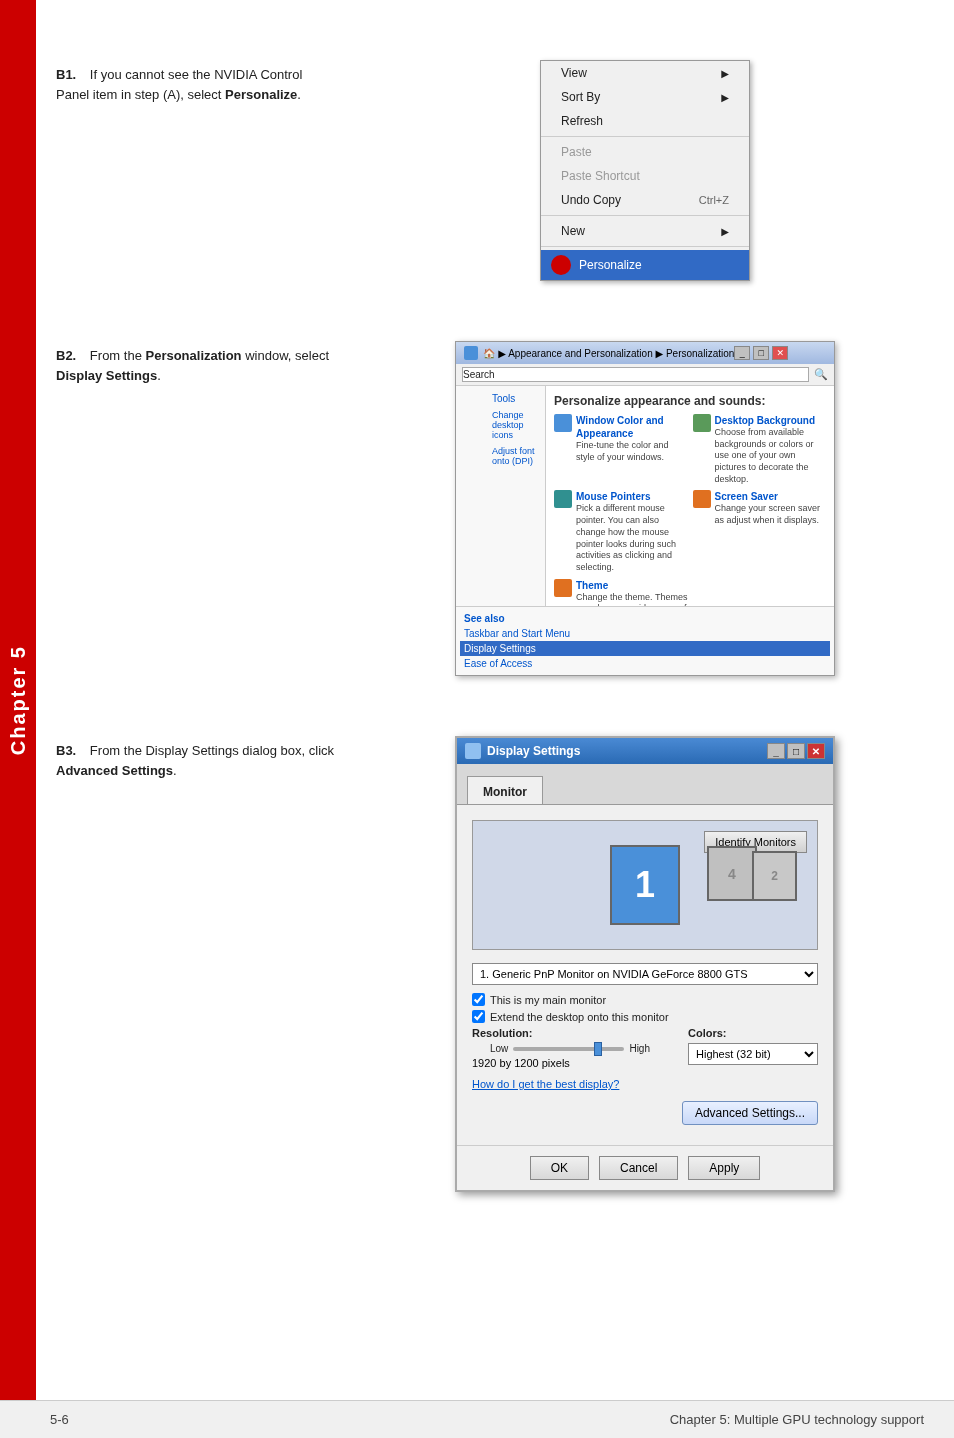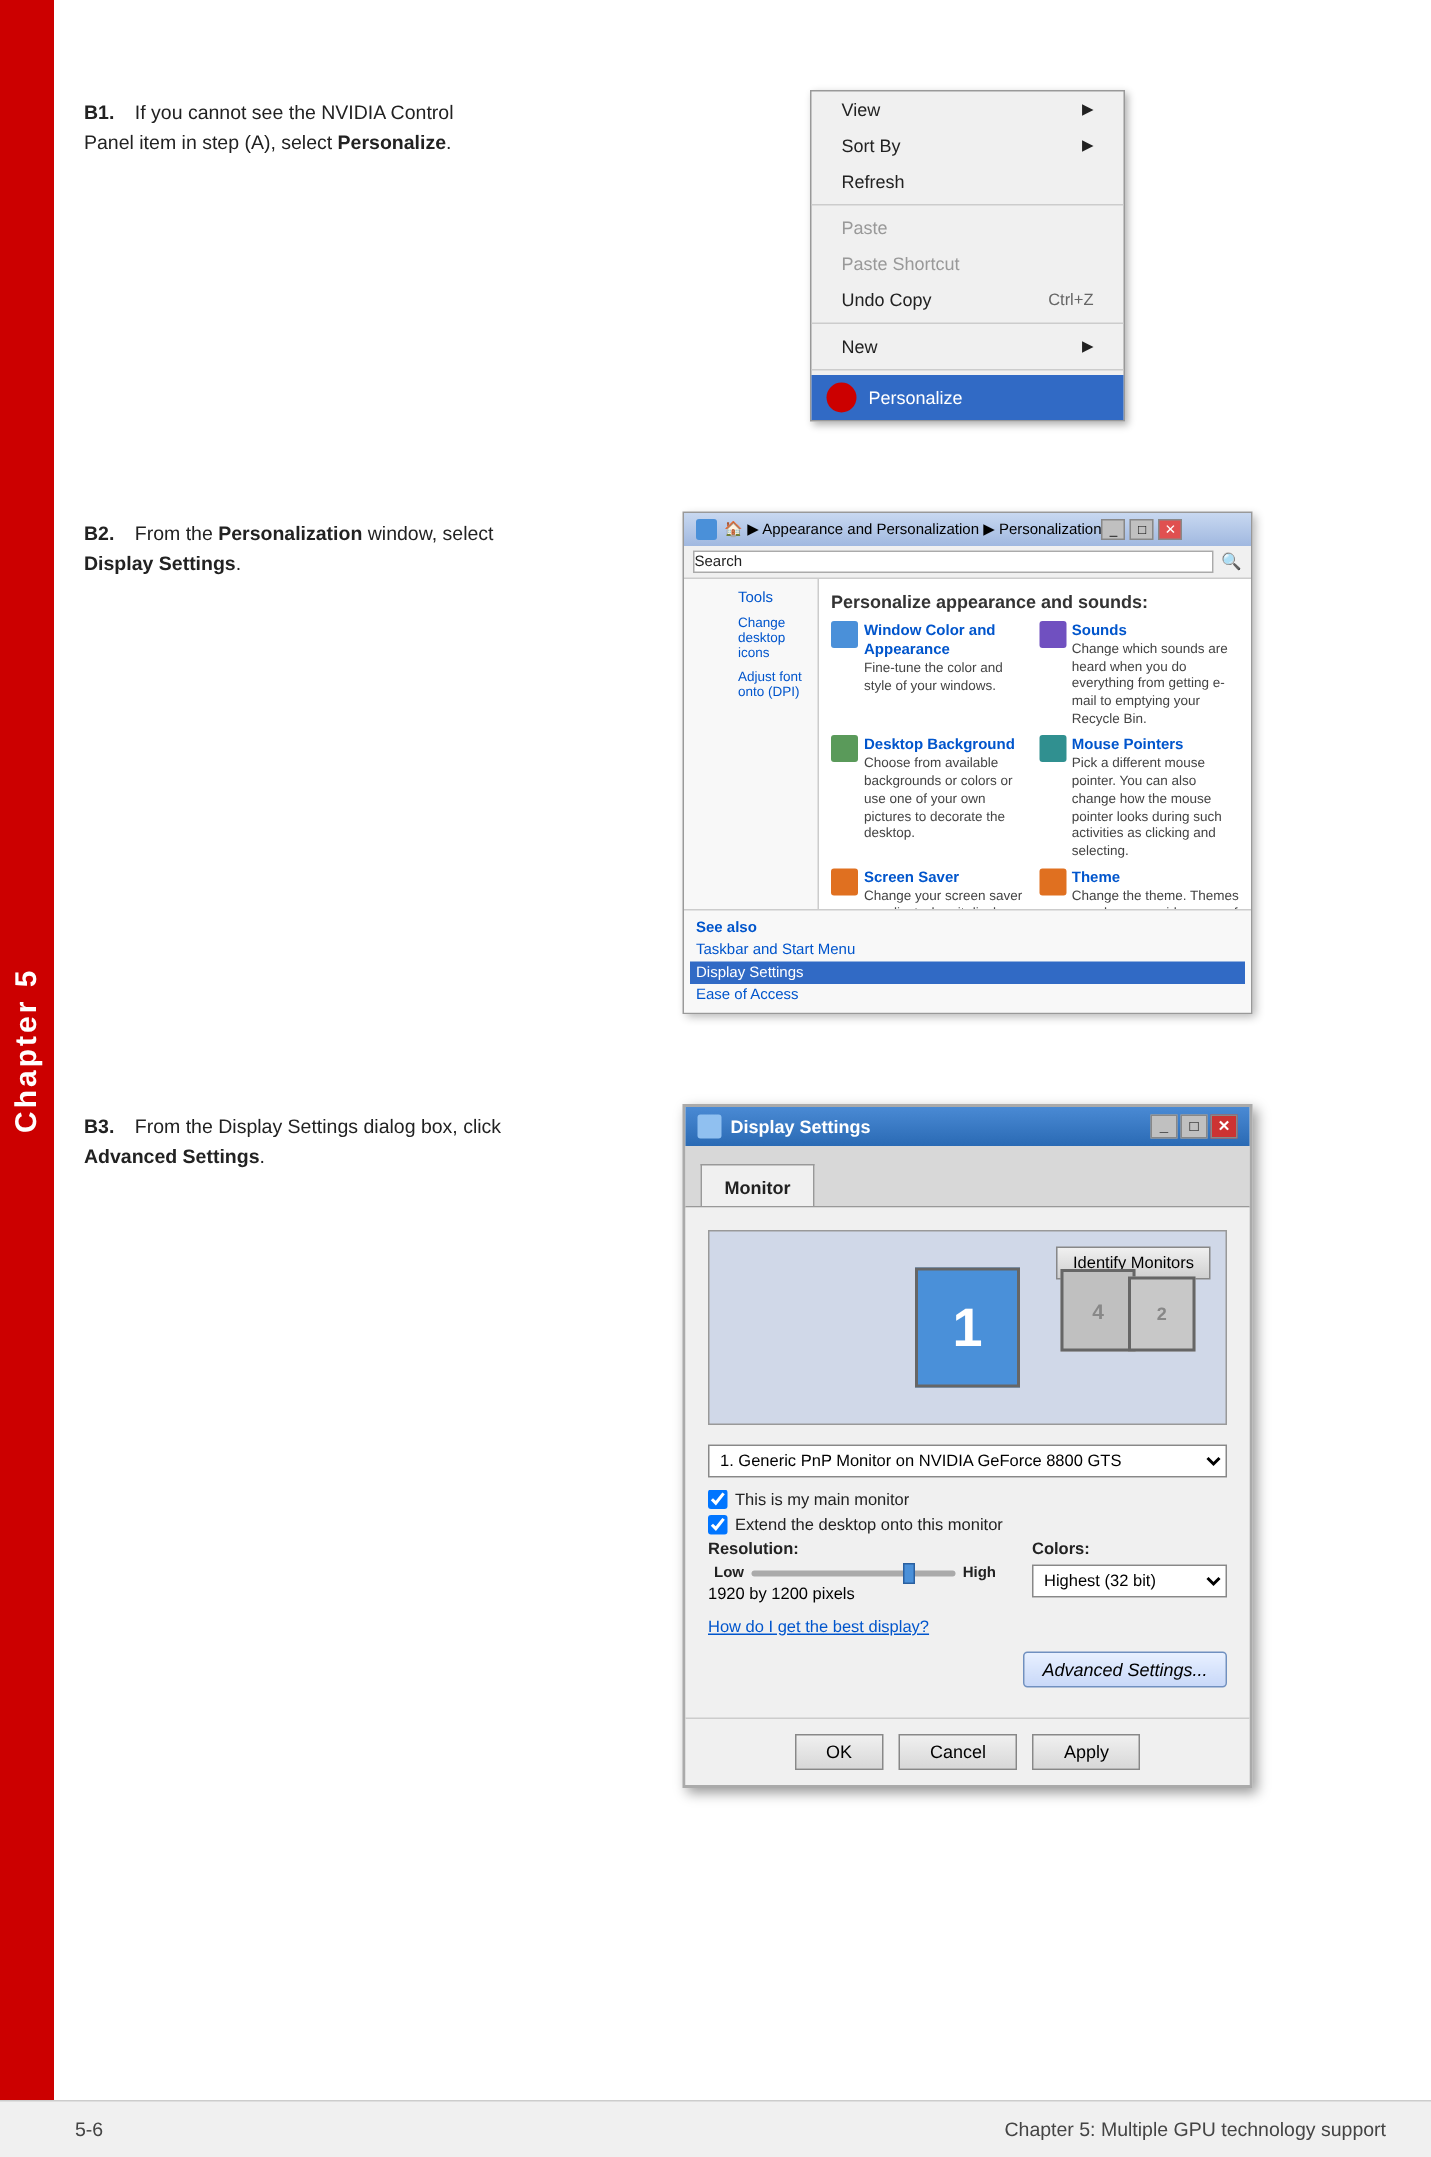--- a/index.html
+++ b/index.html
@@ -408,23 +408,22 @@
     .resolution-block {
       flex: 1;
     }
     .colors-block {
       flex: 0 0 130px;
     }
     .slider-row {
       display: flex;
       align-items: center;
       gap: 5px;
-      margin: 3px 4px;
-      font-size: 11px;
-      font-weight: bold;
+      margin: 3px 18px;
+      font-size: 11px;
     }
     .slider-track {
       flex: 1;
       height: 4px;
       background: #aaa;
       border-radius: 2px;
       position: relative;
     }
     .slider-thumb {
       width: 8px;
@@ -469,21 +468,20 @@
       border: 1px solid #888;
       font-size: 12px;
       cursor: pointer;
     }
     .dialog-footer-btn.advanced {
       background: linear-gradient(to bottom, #e8f0ff, #c8d8f8);
       border-color: #7090c0;
       color: #000;
       border-radius: 3px;
       padding: 4px 12px;
-      font-style: italic;
     }
 
     
     .footer-bar {
       position: absolute;
       bottom: 0;
       left: 0;
       right: 0;
       height: 38px;
       background: #f0f0f0;
@@ -580,27 +578,20 @@
             <div class="win-sidebar-item" style="font-size:9px;">Adjust font onto (DPI)</div>
           </div>
           <div class="win-main">
             <div class="win-main-title">Personalize appearance and sounds:</div>
             <div class="personalize-grid">
               <div class="personalize-item-row">
                 <div class="p-icon blue"></div>
                 <div>
                   <div class="p-link">Window Color and Appearance</div>
                   <div class="p-desc">Fine-tune the color and style of your windows.</div>
-                </div>
-              </div>
-              <div class="personalize-item-row">
-                <div class="p-icon purple"></div>
-                <div>
-                  <div class="p-link">Sounds</div>
-                  <div class="p-desc">Change which sounds are heard when you do everything from getting e-mail to emptying your Recycle Bin.</div>
                 </div>
               </div>
               <div class="personalize-item-row">
                 <div class="p-icon green"></div>
                 <div>
                   <div class="p-link">Desktop Background</div>
                   <div class="p-desc">Choose from available backgrounds or colors or use one of your own pictures to decorate the desktop.</div>
                 </div>
               </div>
               <div class="personalize-item-row">

